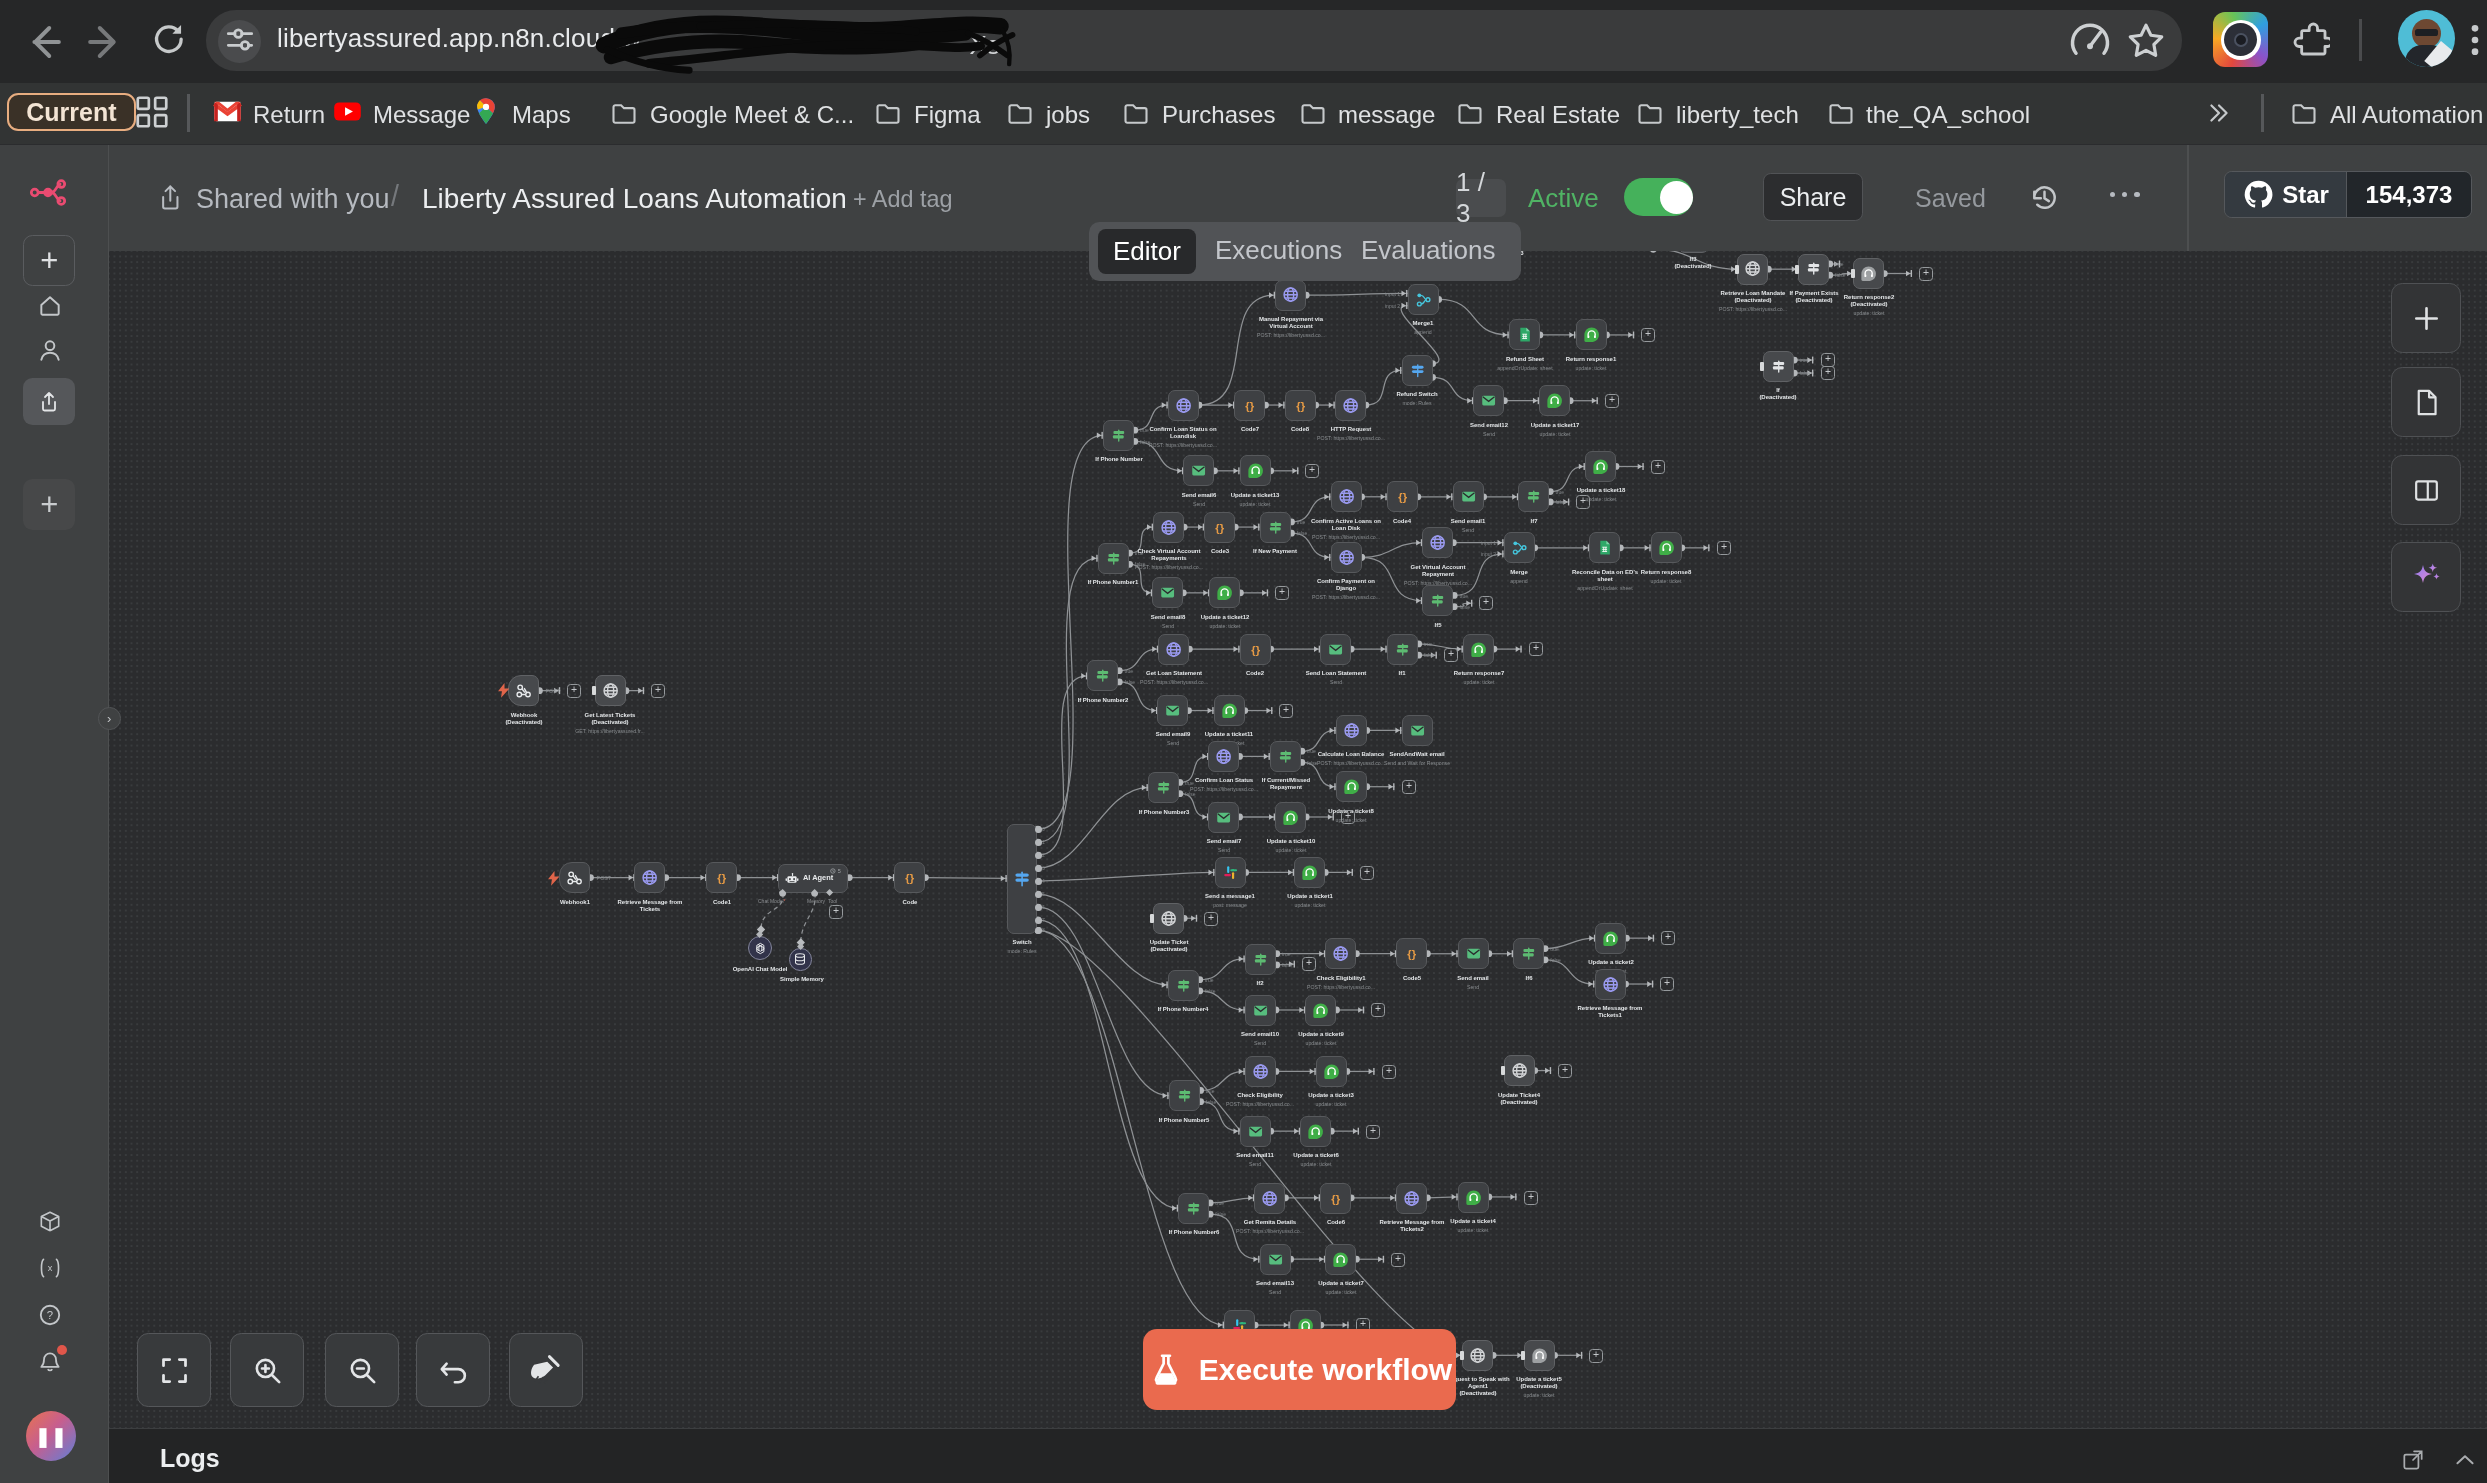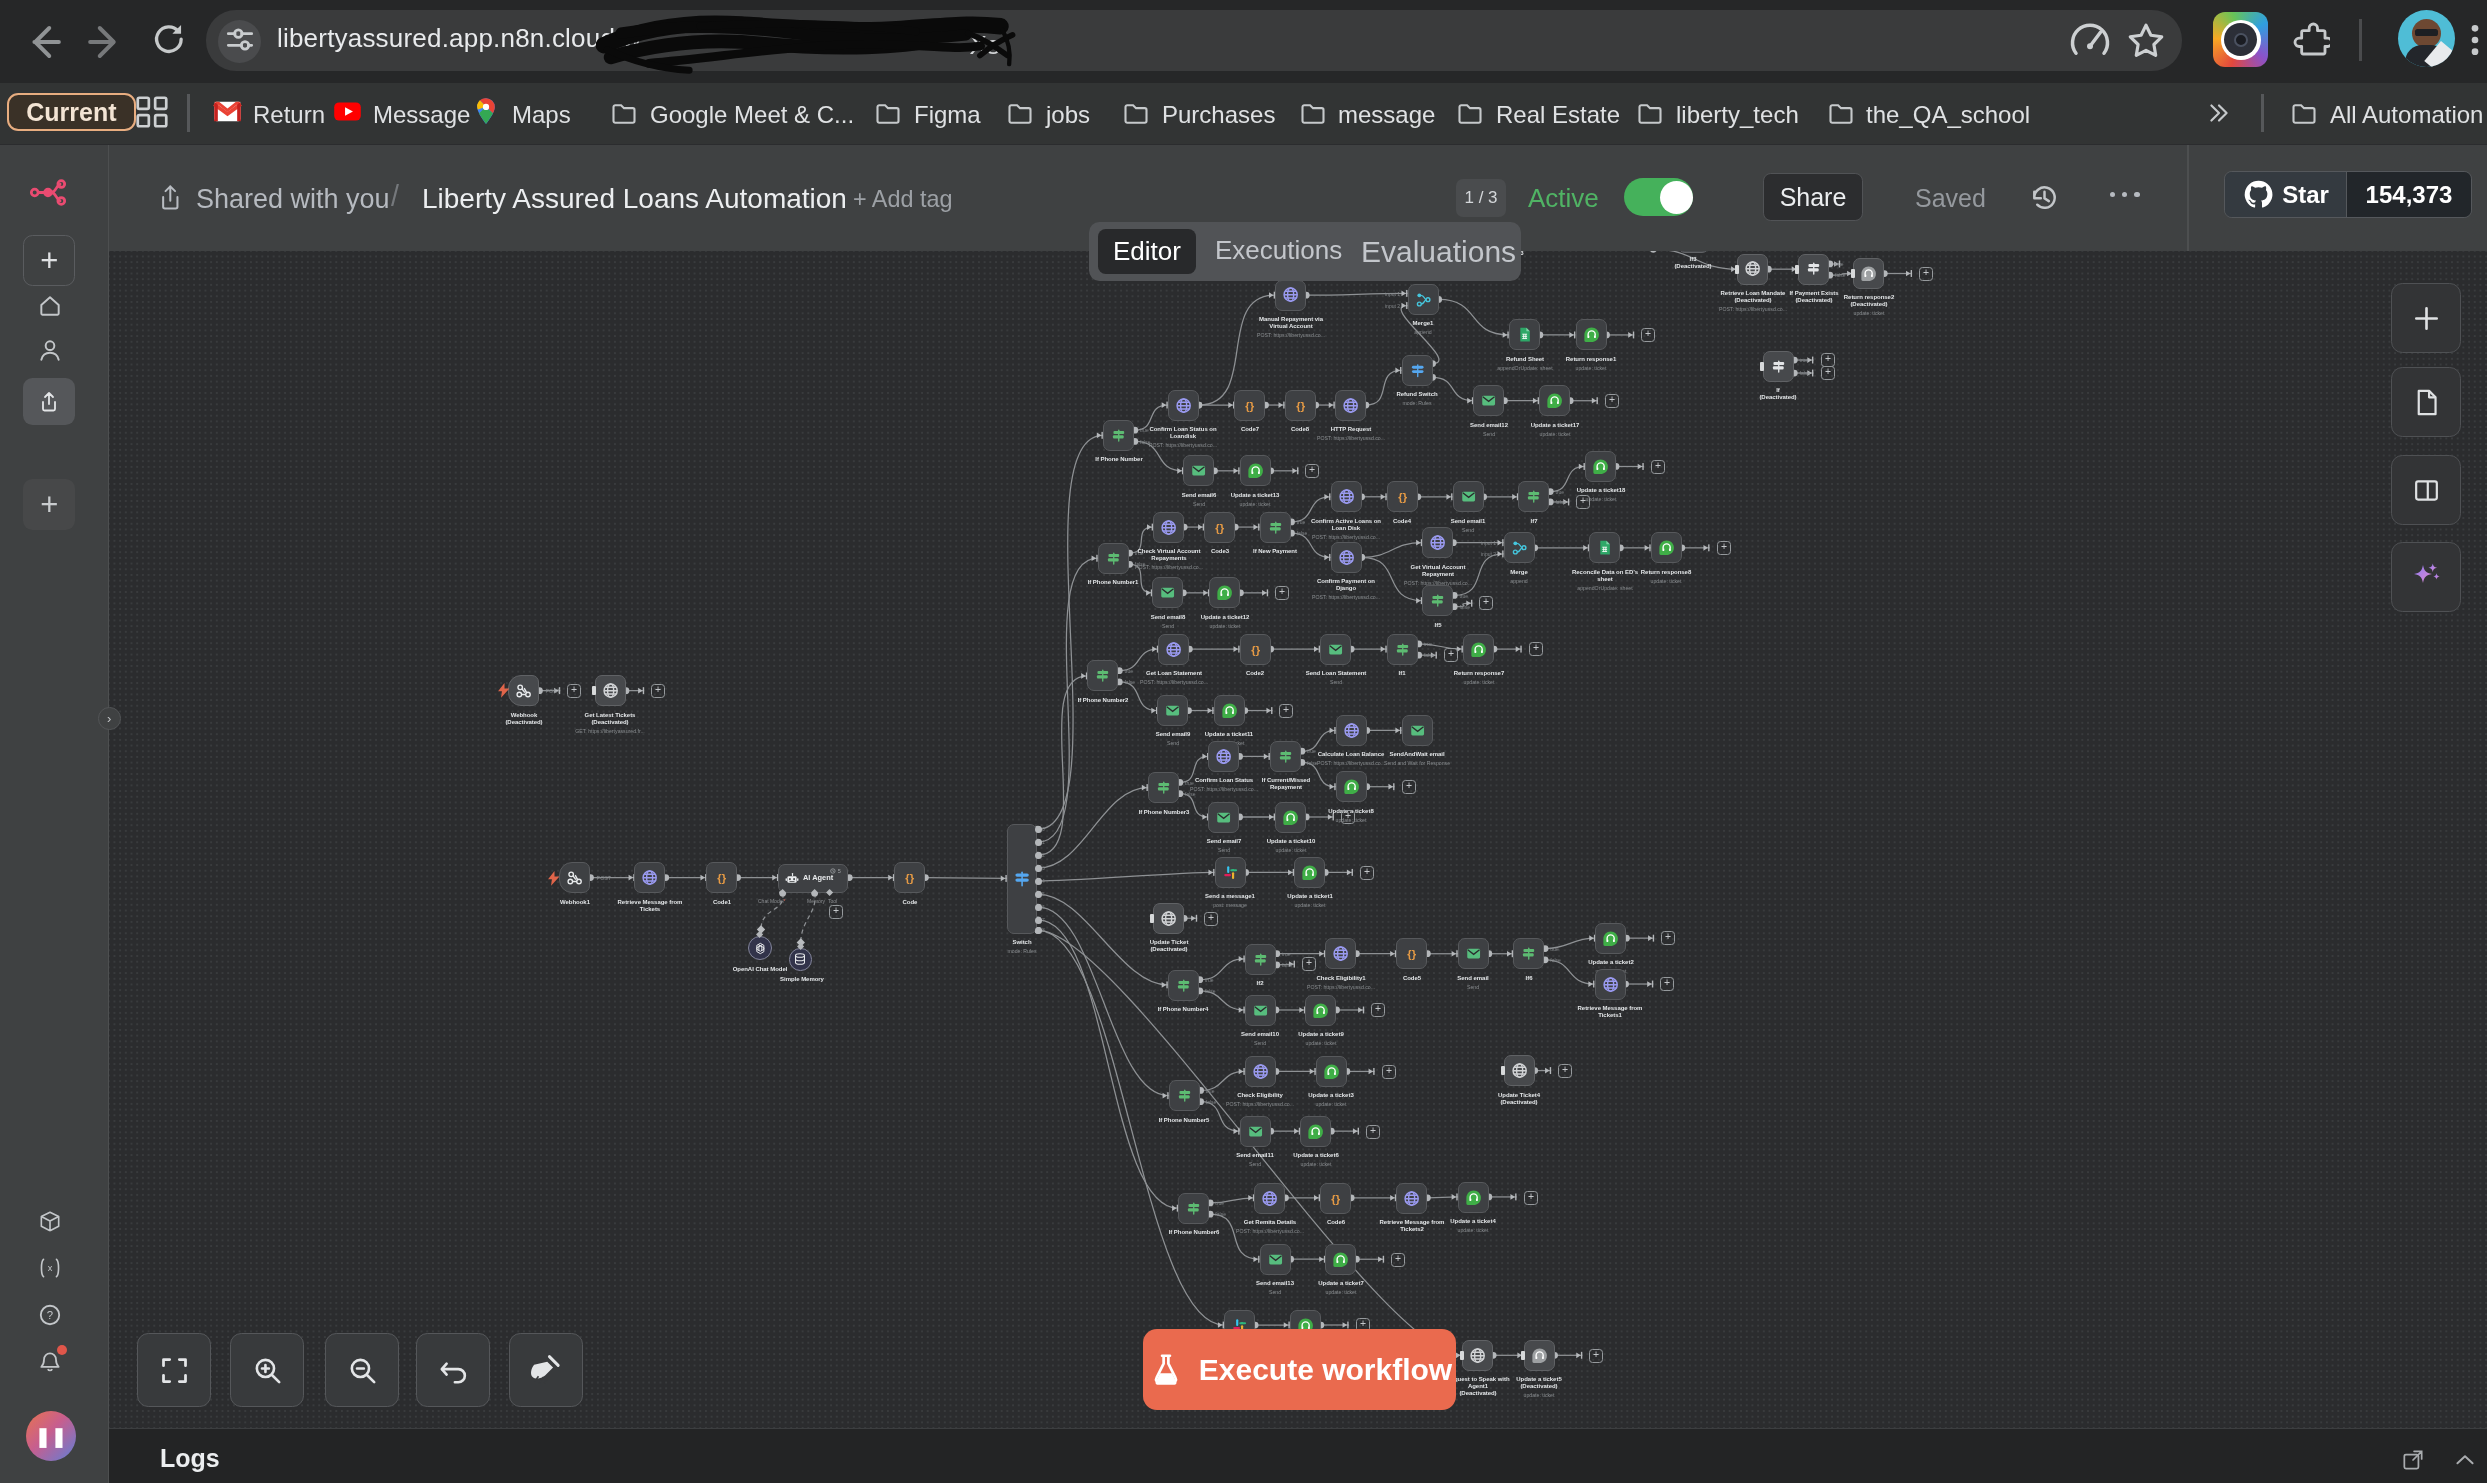--- a/index.html
+++ b/index.html
@@ -1891,31 +1891,31 @@
       <div>...ssage3</div>
       <div>...ated)</div>
       <div class="nsub">...sage</div>
     </div>
   </div>
 <div class="abs" style="left:1089px;top:222px;width:432px;height:59px;background:#515356;border-radius:10.4px;"></div>
 <div class="abs" style="left:1098px;top:229px;width:98px;height:45px;background:#28292b;border-radius:7.8px;display:flex;align-items:center;justify-content:center;">
     <span style="font-size:26px;color:#fff;">Editor</span>
   </div>
 <div class="abs" style="left:1215px;top:235px;font-size:26px;color:#c3c6cb;">Executions</div>
-<div class="abs" style="left:1361px;top:235px;font-size:30px;color:#c3c6cb;">Evaluations</div>
+<div class="abs" style="left:1361px;top:235px;font-size:26px;color:#c3c6cb;">Evaluations</div>
 <div class="abs" style="left:156px;top:184px;"><svg width="28.6" height="28.6" viewBox="0 0 48 48">
       <path d="M24 4v24M24 4l-8 8M24 4l8 8" stroke="#b8bcc2" stroke-width="3.4" fill="none" stroke-linecap="round" stroke-linejoin="round"></path>
       <path d="M12 22v16a3 3 0 0 0 3 3h18a3 3 0 0 0 3-3V22" stroke="#b8bcc2" stroke-width="3.4" fill="none" stroke-linecap="round"></path>
     </svg></div>
 <div class="abs" style="left:196px;top:184px;font-size:27px;color:#b6bac0;">Shared with you</div>
 <div class="abs" style="left:391px;top:180px;font-size:28.6px;color:#75787c;">/</div>
 <div class="abs" style="left:422px;top:183px;font-size:28px;color:#eceef0;">Liberty Assured Loans Automation</div>
 <div class="abs" style="left:853px;top:186px;font-size:23.4px;color:#9da1a6;">+ Add tag</div>
 <div class="abs" style="left:1456px;top:179px;width:50px;height:38px;background:#4a4c4e;border-radius:7px;display:flex;align-items:center;justify-content:center;">
-    <span style="font-size:17px;color:#d4d7da;">1 / 3</span>
+    <span style="font-size:26px;color:#d4d7da;">1 / 3</span>
   </div>
 <div class="abs" style="left:1528px;top:183px;font-size:26px;color:#50b364;">Active</div>
 <div class="abs" style="left:1624px;top:178px;width:69px;height:38px;background:#45b15b;border-radius:19px;"></div>
 <div class="abs" style="left:1660px;top:181px;width:33px;height:33px;background:#fff;border-radius:50%;"></div>
 <div class="abs" style="left:1763px;top:173px;width:100px;height:48px;background:#2c2d2f;border:1.7px solid #515356;border-radius:7.8px;display:flex;align-items:center;justify-content:center;">
     <span style="font-size:25px;color:#eceef0;">Share</span>
   </div>
 <div class="abs" style="left:1915px;top:184px;font-size:25px;color:#95999e;">Saved</div>
 <div class="abs" style="left:2027px;top:180px;"><svg width="35" height="35" viewBox="0 0 48 48">
       <path d="M10 24a14 14 0 1 1 4 9.9M10 16v9h9" stroke="#c3c6c9" stroke-width="3.4" fill="none" stroke-linecap="round" stroke-linejoin="round"></path>

